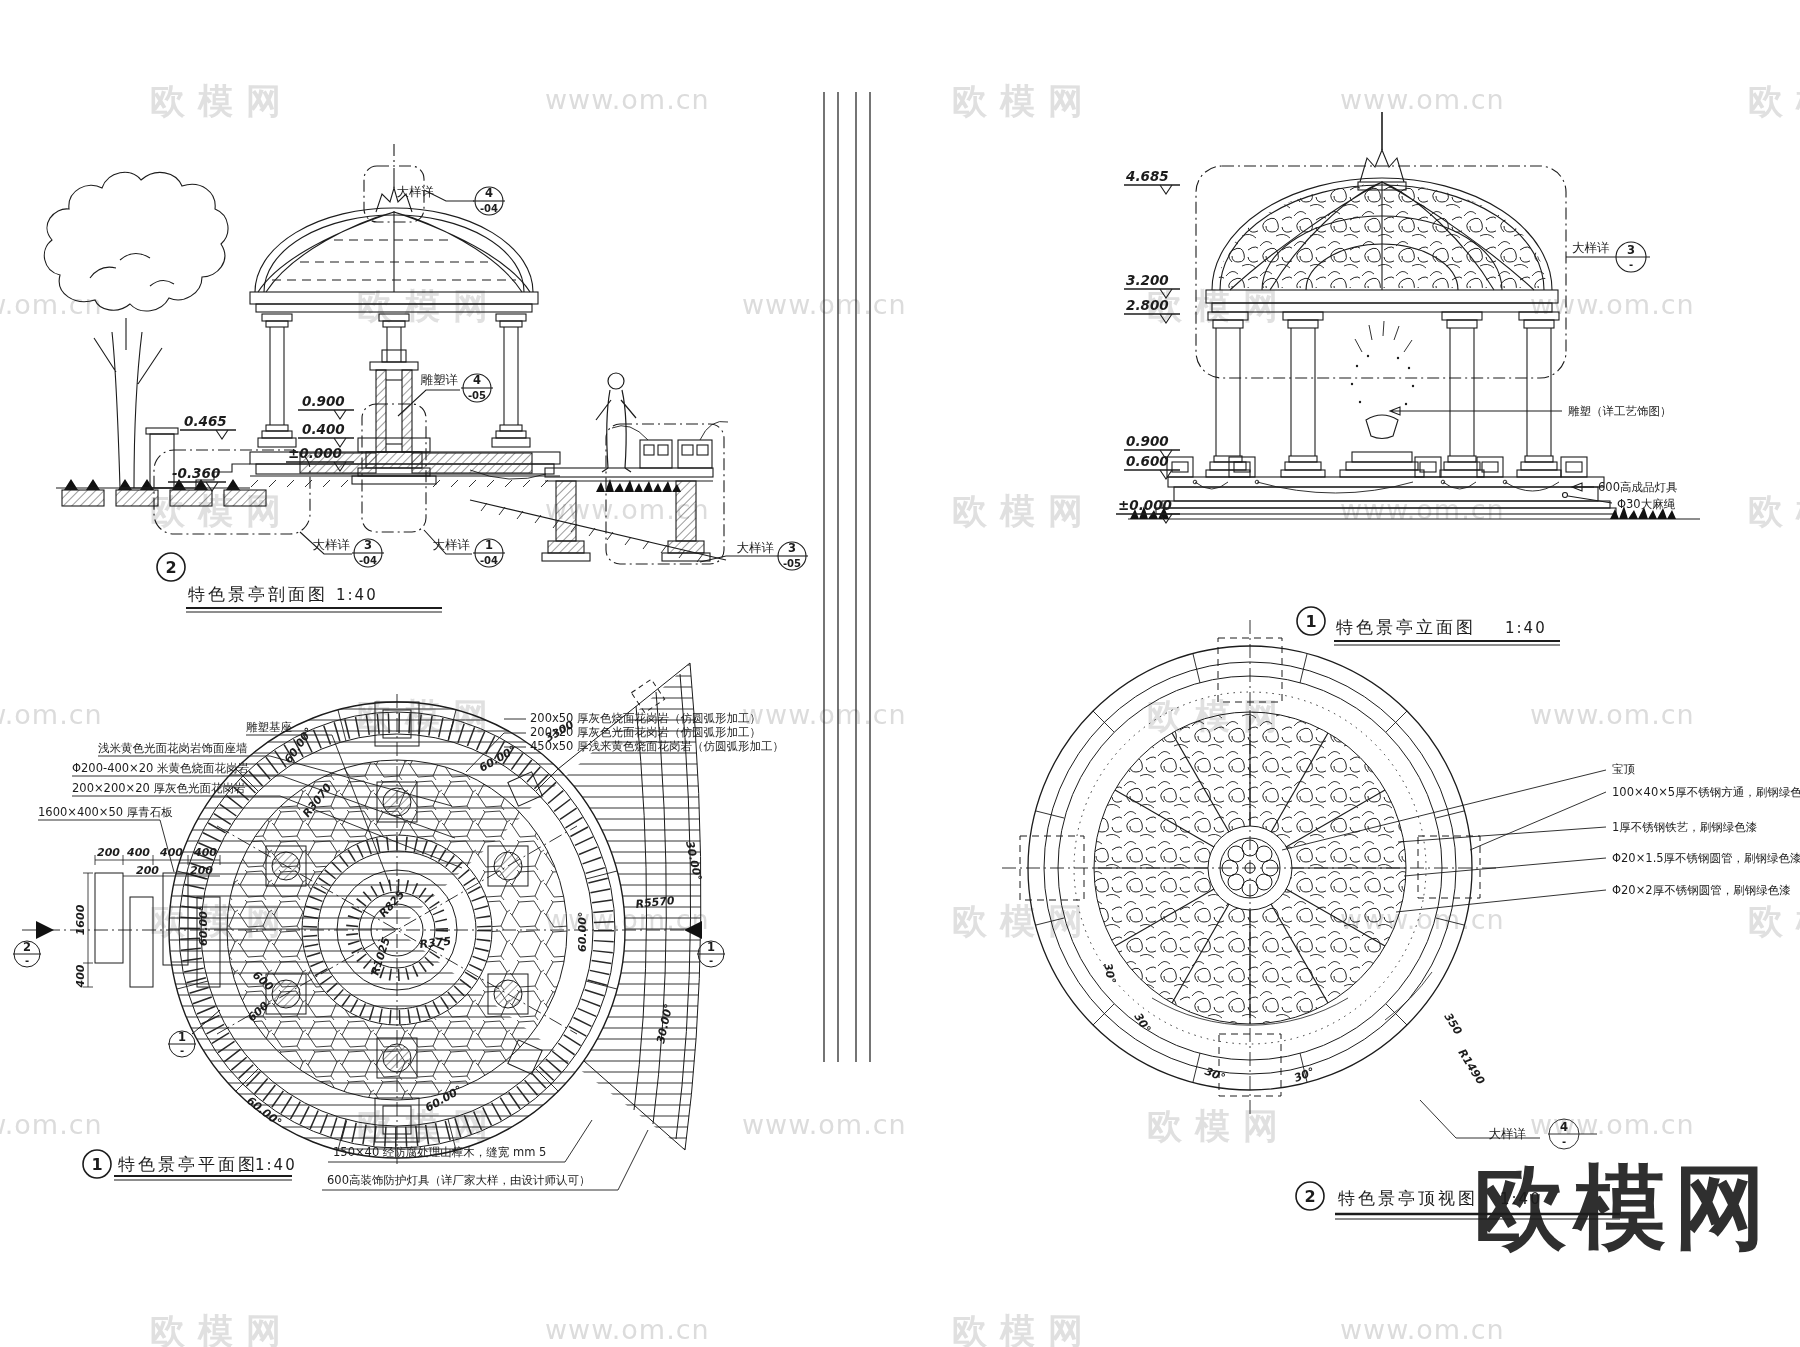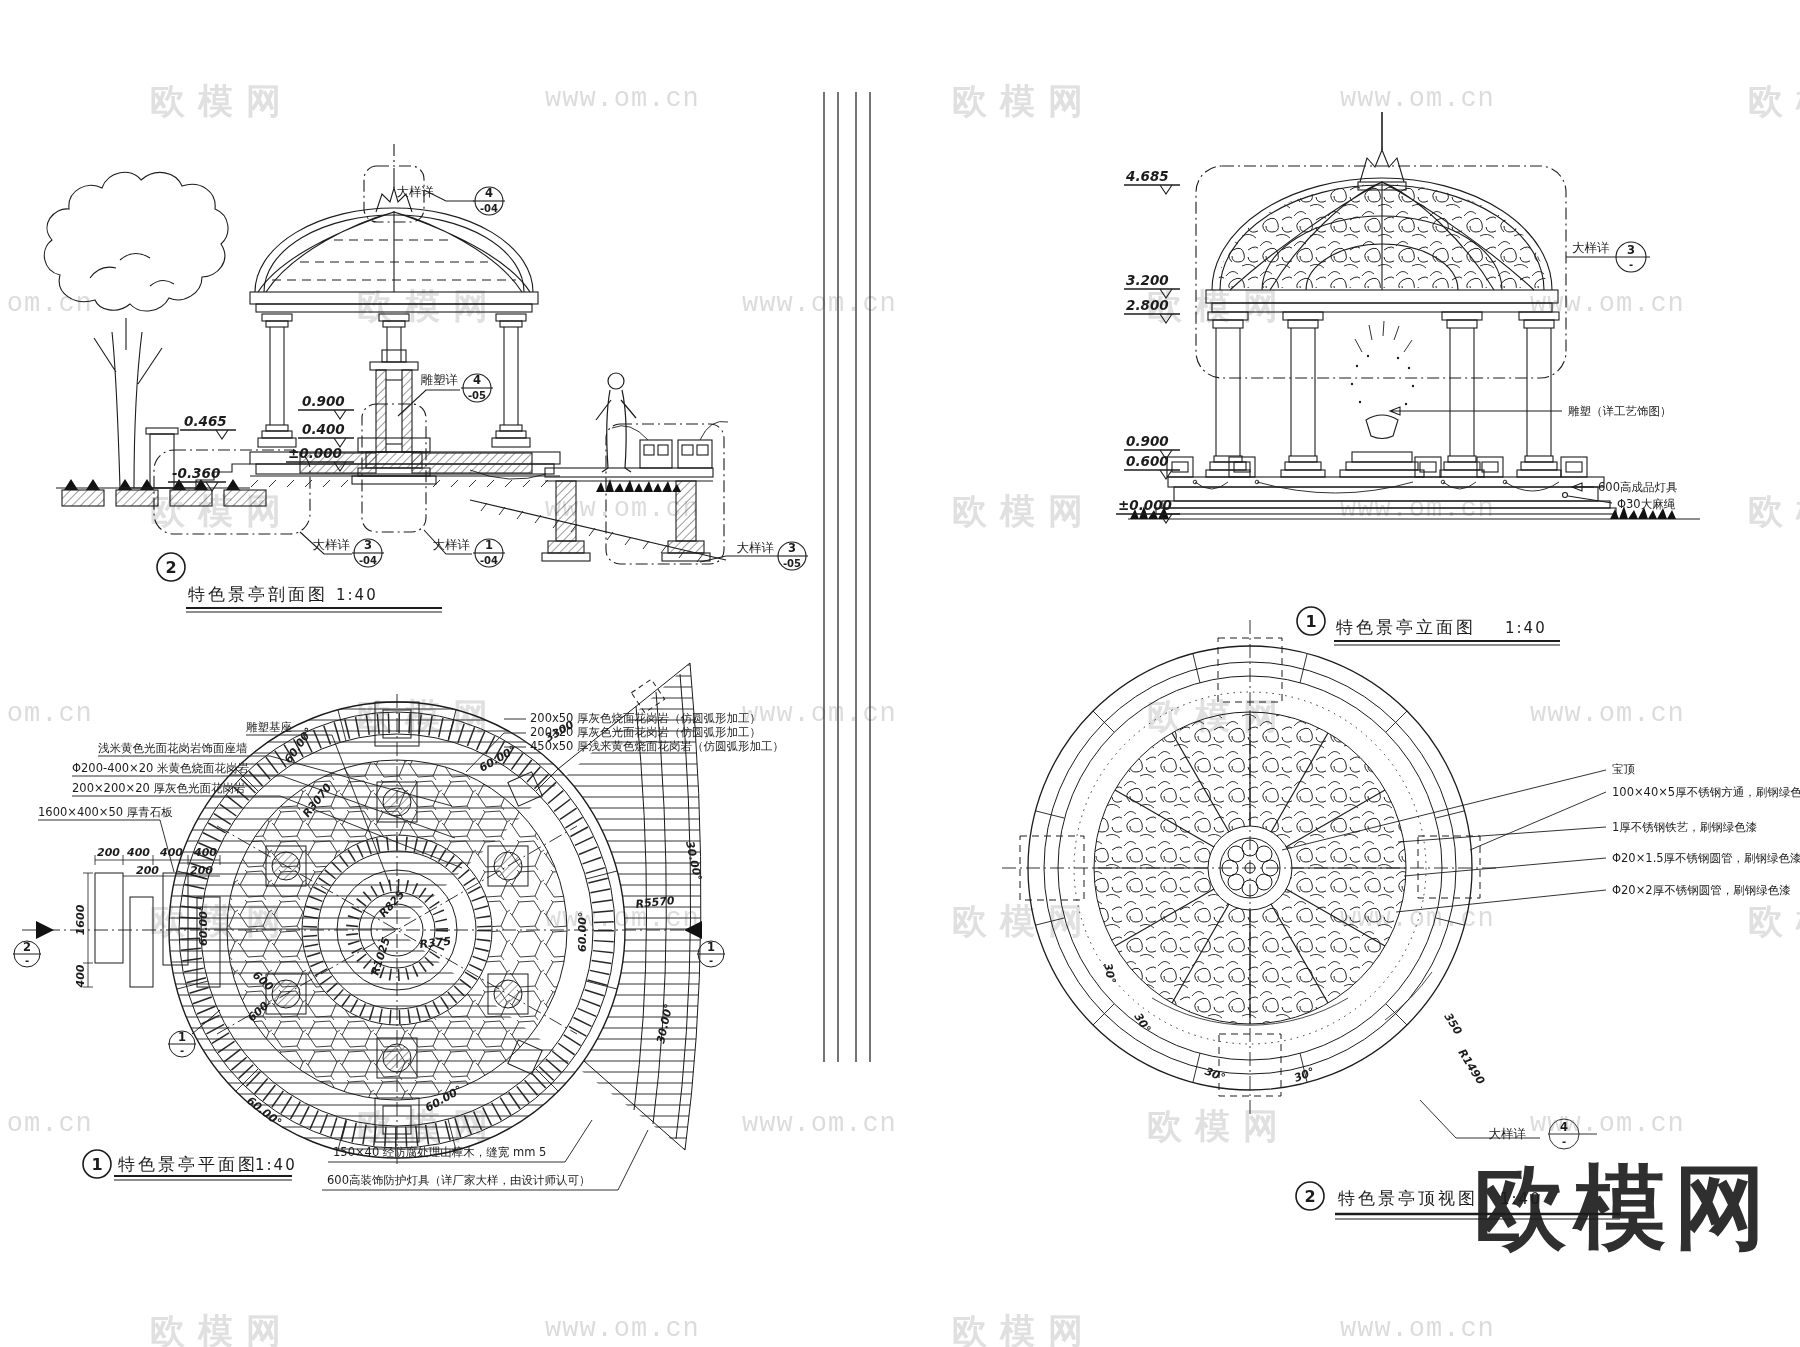--- a/index.html
+++ b/index.html
@@ -1,18 +1,18 @@
 <!DOCTYPE html>
 <html><head>
 <meta charset="utf-8">
 <style>
   html,body{margin:0;padding:0;background:#888;}
   .page{position:relative;width:1800px;height:1347px;background:#ffffff;overflow:hidden;
         font-family:"DejaVu Sans","Liberation Sans",sans-serif;}
-  .wm{position:absolute;color:#d9d9d9;white-space:nowrap;pointer-events:none;user-select:none;font-family:Liberation Mono, monospace;}
+  .wm{position:absolute;color:#d9d9d9;white-space:nowrap;pointer-events:none;user-select:none;}
   .wm.cn{font-size:35px;letter-spacing:13px;font-weight:bold;color:#e0e0e0;}
   .wm.en{font-size:27px;letter-spacing:1px;color:#dcdcdc;}
   .wm.big{font-size:92px;font-weight:bold;color:#2f2f2f;letter-spacing:8px;}
   svg{position:absolute;left:0;top:0;}
   svg text{fill:#1c1c1c;stroke:none;}
   .t{font-size:12.5px;}
   .ts{font-size:11.5px;}
   .d{font-size:11px;font-style:italic;font-weight:bold;}
   .lv{font-size:13.5px;font-weight:bold;font-style:italic;}
   .ttl{font-size:17px;letter-spacing:3px;}

